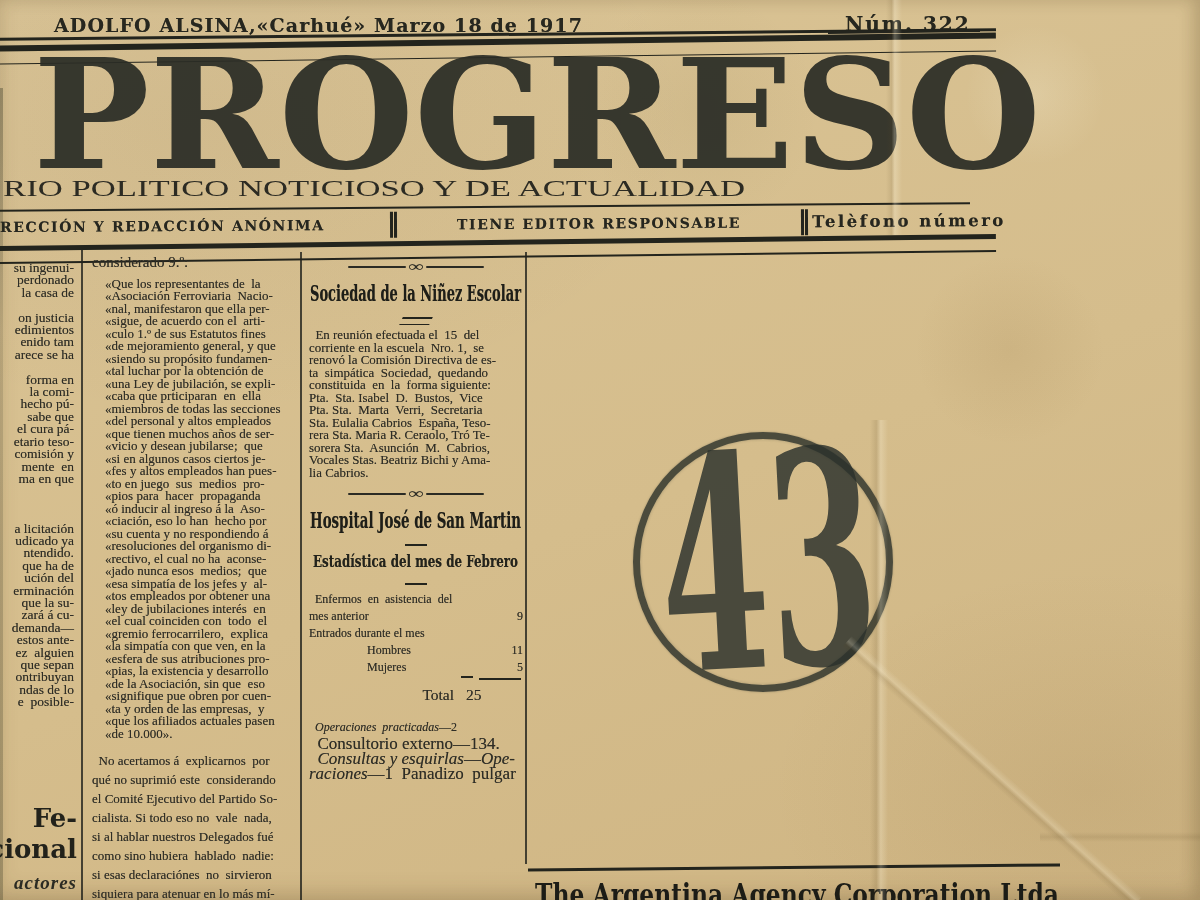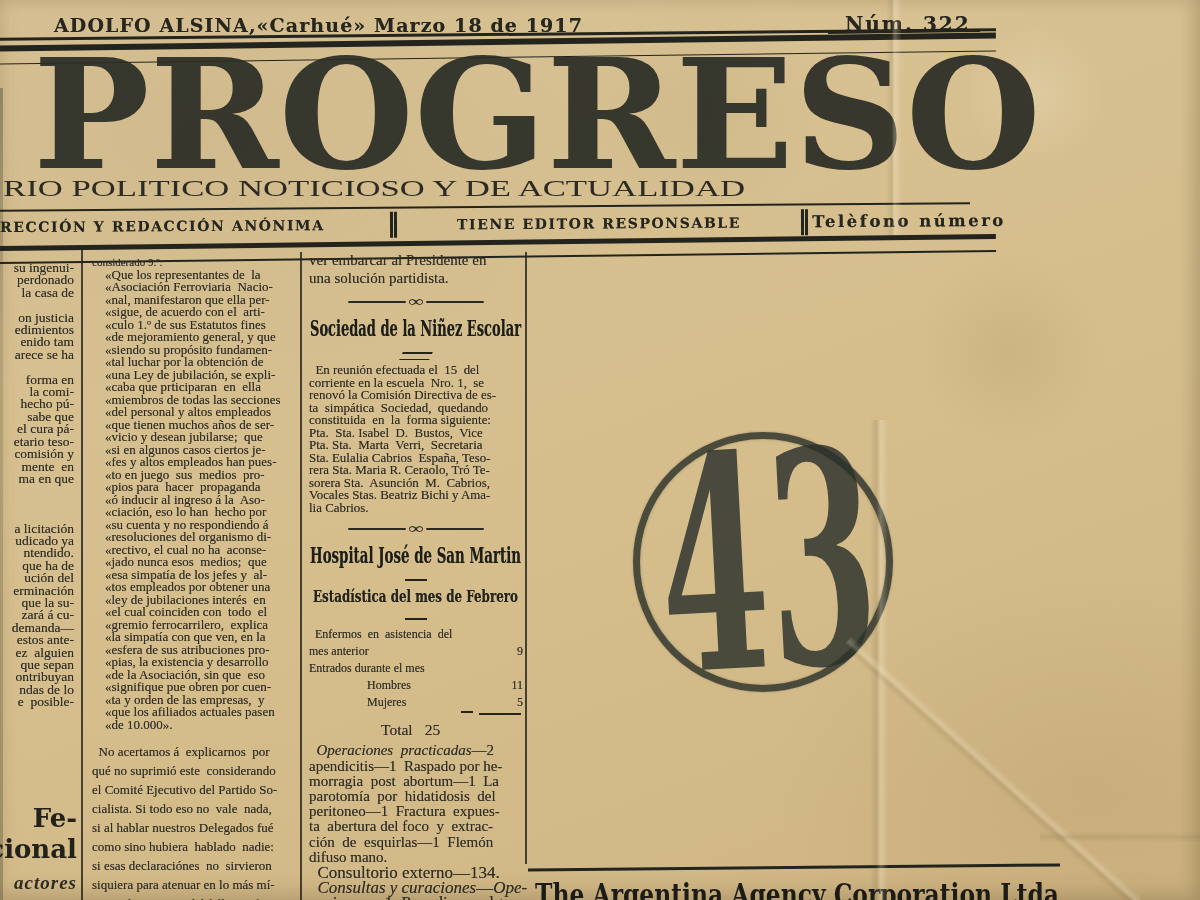--- a/index.html
+++ b/index.html
@@ -43,43 +43,43 @@
   .bar-label-right{font-size:16.5px;font-weight:bold;letter-spacing:2.5px;color:#26261f;font-family:"DejaVu Serif",serif;}
   .rule-c{left:-6px;top:240px;width:1002px;height:11px;border-top:5px solid #23241d;border-bottom:2px solid #23241d;transform:rotate(-.7deg);}
 
   
   .vrule{width:2px;background:rgba(32,34,27,.8);}
   .col1{left:-63px;top:262px;width:137px;text-align:right;padding-right:3px;font-size:13.5px;line-height:12.4px;}
   .col1-head{left:-120px;top:803px;width:197px;text-align:right;font-size:26px;line-height:31px;font-weight:bold;font-family:"DejaVu Serif",serif;color:#22221b;}
   .col1-byline{left:-60px;top:872px;width:137px;text-align:right;font-size:19px;font-style:italic;font-weight:bold;letter-spacing:1px;color:#2b2b23;}
 
   .col2{left:92px;top:256px;width:206px;font-size:13px;line-height:12.5px;overflow:hidden;}
-  .col2 .intro{font-size:11px;}
+  .col2 .intro{font-size:15px;margin-bottom:9px;}
   .col2 .quote{padding-left:13px;}
   .col2 .closing{margin-top:11px;line-height:19px;}
 
   .col3{left:309px;top:252px;width:214px;}
   .lead{font-size:15px;line-height:17.5px;}
   .ornament{display:flex;align-items:center;justify-content:center;gap:5px;color:#2b2b24;margin:8px 0 4px 0;}
   .orn-line{width:58px;height:2px;background:#2b2b24;border-radius:2px;}
   .orn-knot{font-size:14px;line-height:1;font-weight:bold;transform:scaleX(1.5);}
   .headline-svg text{font-family:"DejaVu Serif",serif;font-weight:700;fill:#1e1e18;}
   .subhead-svg text{font-family:"DejaVu Serif",serif;font-weight:700;fill:#23231c;}
   .double-dash{width:30px;height:5px;border-top:2.2px solid #23241d;border-bottom:1.4px solid #23241d;margin:5px auto 4px auto;transform:skewX(-25deg);}
   .single-dash{width:22px;height:2.2px;background:#23241d;margin:5px auto 4px auto;}
   .body1{font-size:13.2px;line-height:12.5px;margin-top:4px;transform:scaleX(.98);transform-origin:left top;}
   .stats{margin-top:6px;font-size:12px;line-height:16.8px;}
   .stat-row{display:flex;justify-content:space-between;}
   .stat-row.indent{padding-left:58px;text-align:center;}
   .stat-label{white-space:pre;}
   .stats-divider{margin:3px 2px 2px auto;width:42px;height:4px;border-top:2px solid #23241d;position:relative;}
   .stats-divider::after{content:"";position:absolute;right:48px;top:-4px;width:12px;height:2px;background:#23241d;}
-  .total-row{display:flex;justify-content:flex-start;font-size:15.5px;margin-top:2px;gap:12px;}
+  .total-row{display:flex;justify-content:center;font-size:15.5px;margin-top:2px;gap:12px;}
   .total-row .lbl{padding-left:72px;}
-  .ops{font-size:15px;line-height:15.2px;margin-top:4px;}
+  .ops{font-size:12px;line-height:15.2px;margin-top:16px;}
   .ops .lead-it{font-style:italic;font-weight:500;}
   .consult{font-size:17px;line-height:15.2px;white-space:pre;}
   .it{font-style:italic;}
 
   
   .stamp-circle{left:633px;top:432px;width:246px;height:246px;border:7px solid rgba(40,46,40,.8);border-radius:50%;box-shadow:0 0 2px rgba(40,46,40,.35), inset 0 0 3px rgba(40,46,40,.3);}
   .stamp-svg{left:652px;top:424px;transform:rotate(-3deg);opacity:.82;}
   .stamp-svg text{font-family:"DejaVu Serif",serif;font-weight:700;fill:#2b312c;}
 
   
@@ -220,22 +220,20 @@
 como sino hubiera  hablado  nadie:
 si esas declaraciónes  no  sirvieron
 siquiera para atenuar en lo más mí-
 nimo el rigorismo del fallo, preferi
 ble hubiera sido suprimirlas Con la
 supresión hubiera ganado la  causa
 del Partido. No es  prudente  sumi-</div>
   </div>
 
   <div class="abs col3 body-text">
-    <div class="lead lines">ver embarcar al Presidente en
-una solución partidista.</div>
 
     <div class="ornament">
       <span class="orn-line"></span>
       <span class="orn-knot">∞</span>
       <span class="orn-line"></span>
     </div>
 
     <svg class="headline-svg" width="214" height="30">
       <text x="1" y="23" font-size="22" textLength="211" lengthAdjust="spacingAndGlyphs">Sociedad de la Niñez Escolar</text>
     </svg>
@@ -299,31 +297,24 @@
       </div>
 
     <div class="stats-divider"></div>
     <div class="total-row">
       <span class="lbl">Total</span>
       <span>25</span>
     </div>
 
     <div class="ops">
       <div class="lines" style="white-space:pre;"><span>  </span><span class="lead-it">Operaciones  practicadas</span><span>—2</span></div>
-      <div class="lines">apendicitis—1  Raspado por he-
-morragia  post  abortum—1  La
-parotomía  por  hidatidosis  del
-peritoneo—1  Fractura  expues-
-ta  abertura del foco  y  extrac-
-ción  de  esquirlas—1  Flemón
-difuso mano.</div>
     </div>
 
     <div class="consult">  Consultorio externo—134.</div>
-    <div class="consult"><span>  </span><span class="it">Consultas y curaciones</span><span>—</span><span class="it">Ope-</span></div>
+    <div class="consult"><span>  </span><span class="it">Consultas y esquirlas</span><span>—</span><span class="it">Ope-</span></div>
     <div class="consult"><span class="it">raciones</span><span>—1  Panadizo  pulgar</span></div>
   </div>
 
   <div class="abs stamp-circle"></div>
   <svg class="abs stamp-svg" width="235" height="270">
     <text x="8" y="242" font-size="295" textLength="216" lengthAdjust="spacingAndGlyphs">43</text>
   </svg>
 
   <div class="abs footer-rule ink tex"></div>
   <svg class="abs footer-svg" style="left:533px;top:876px;" width="540" height="40">

